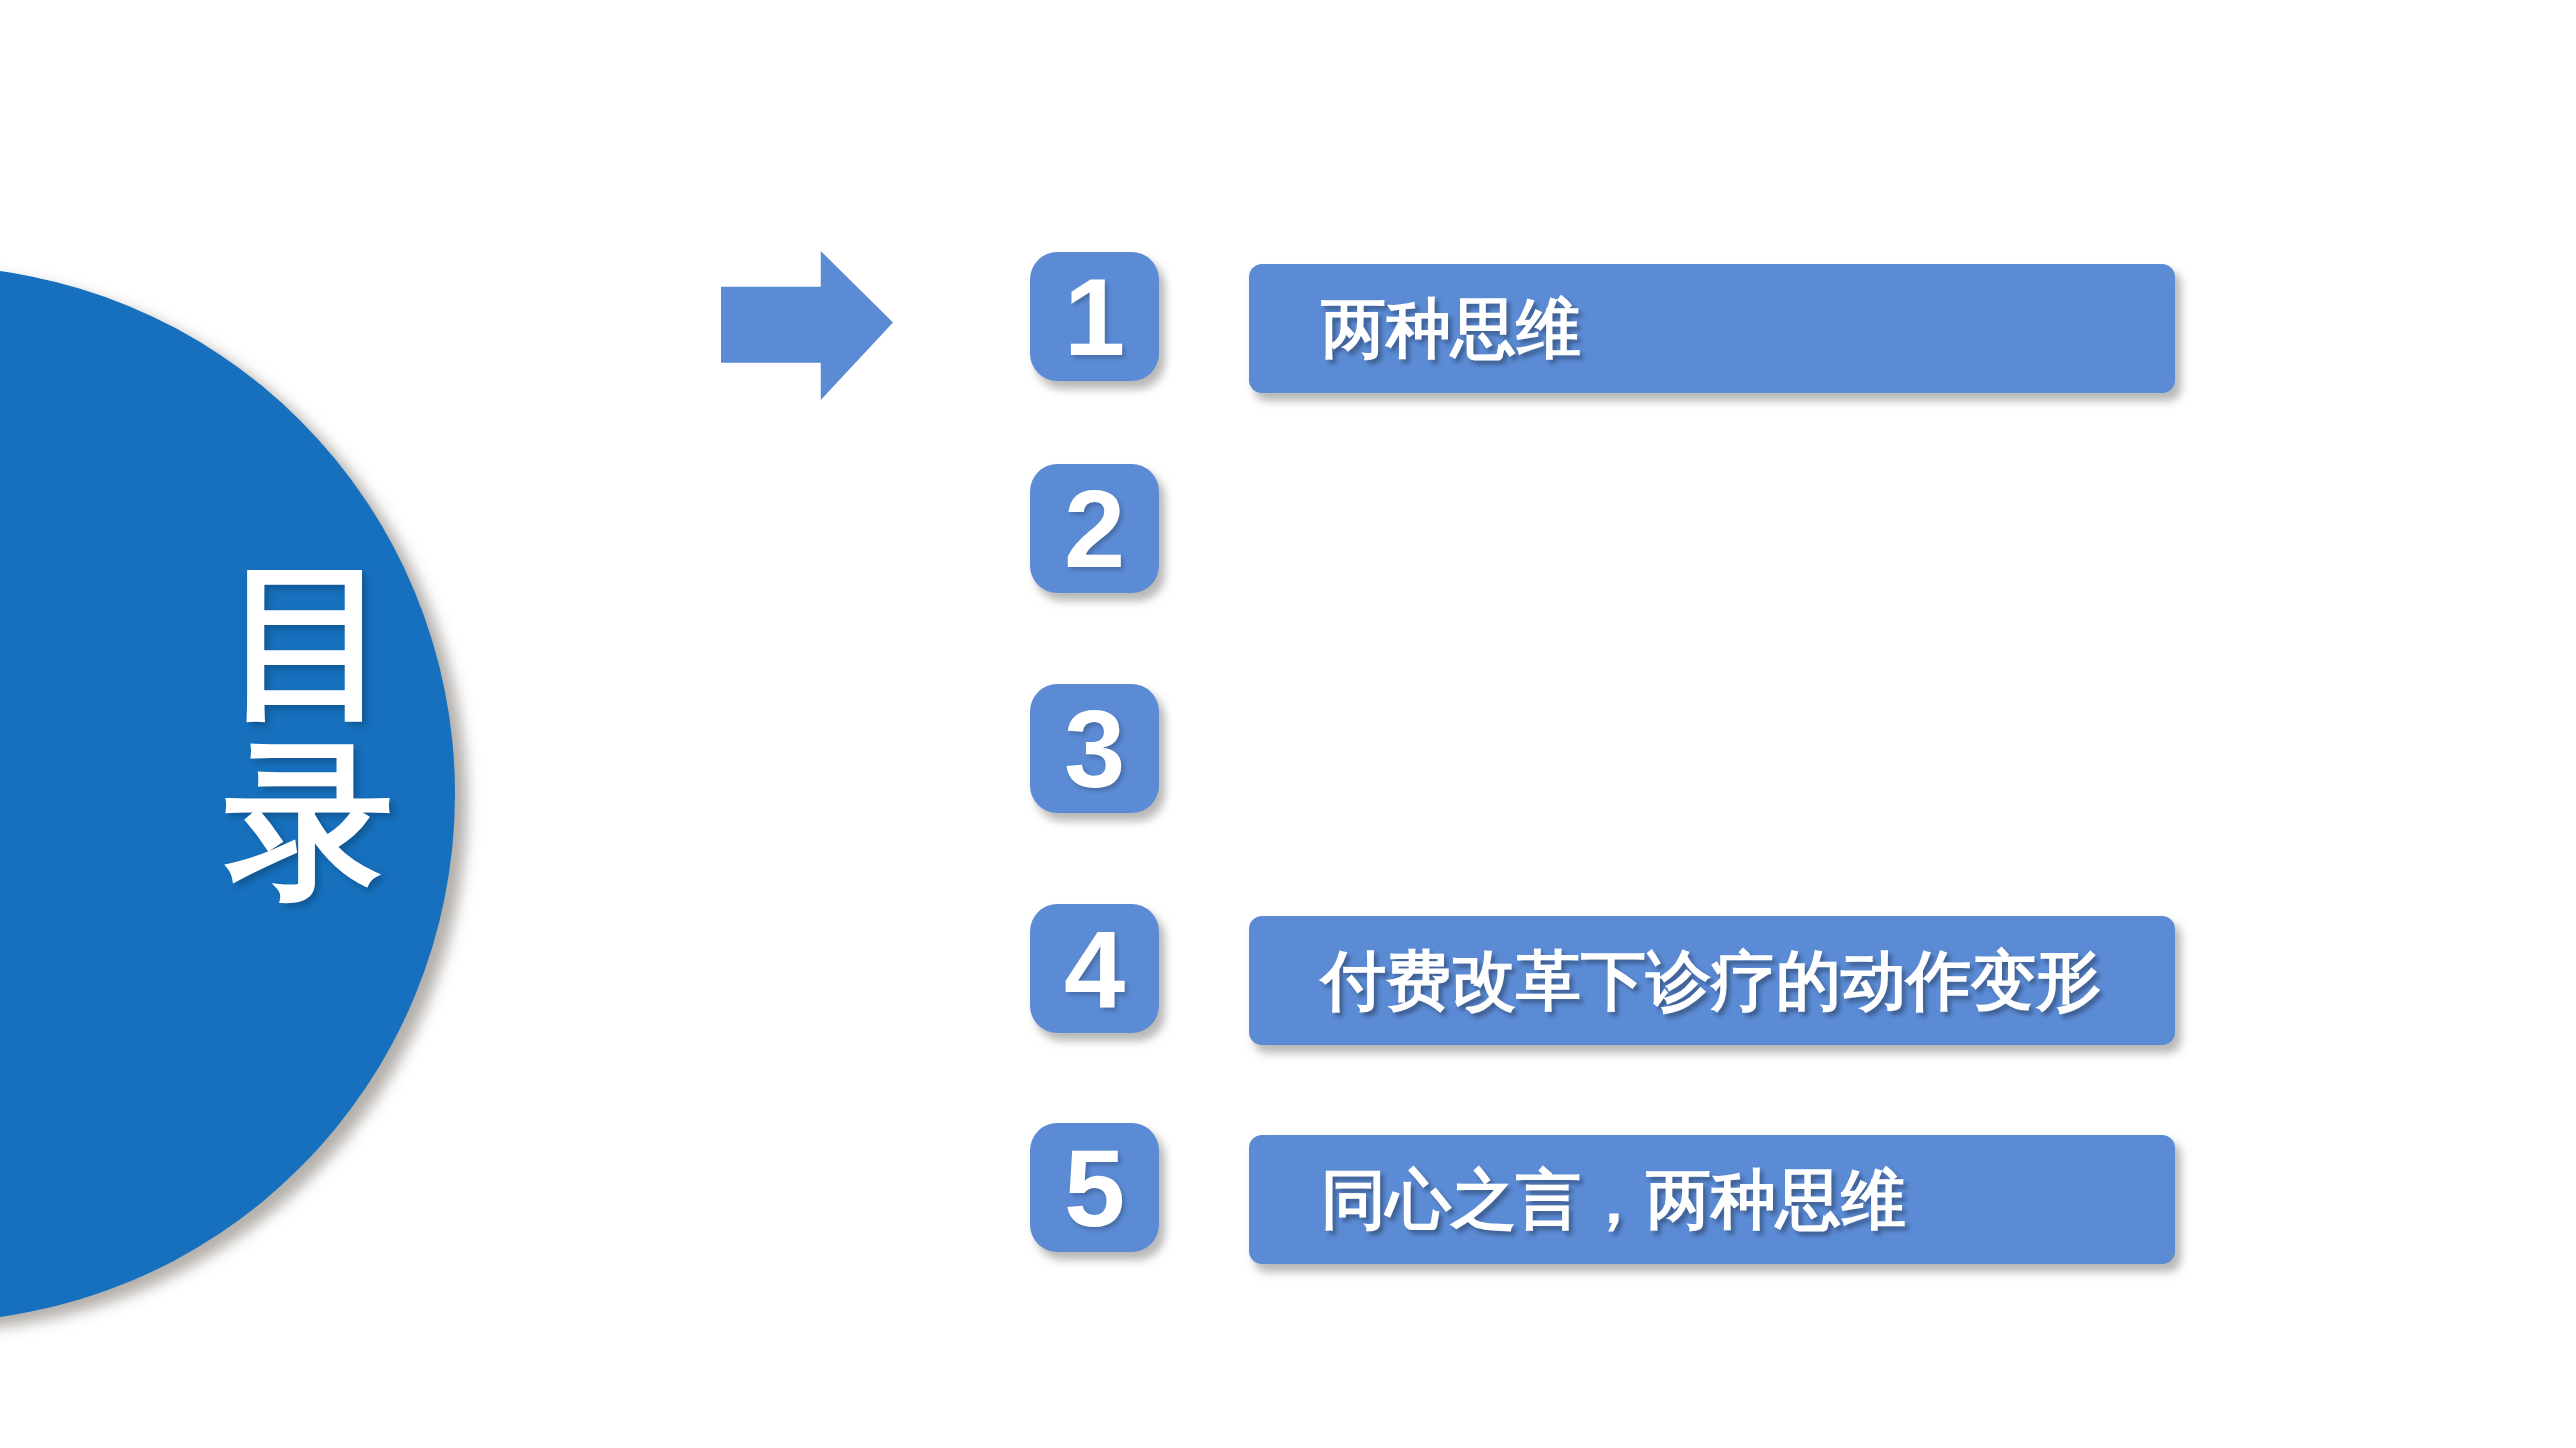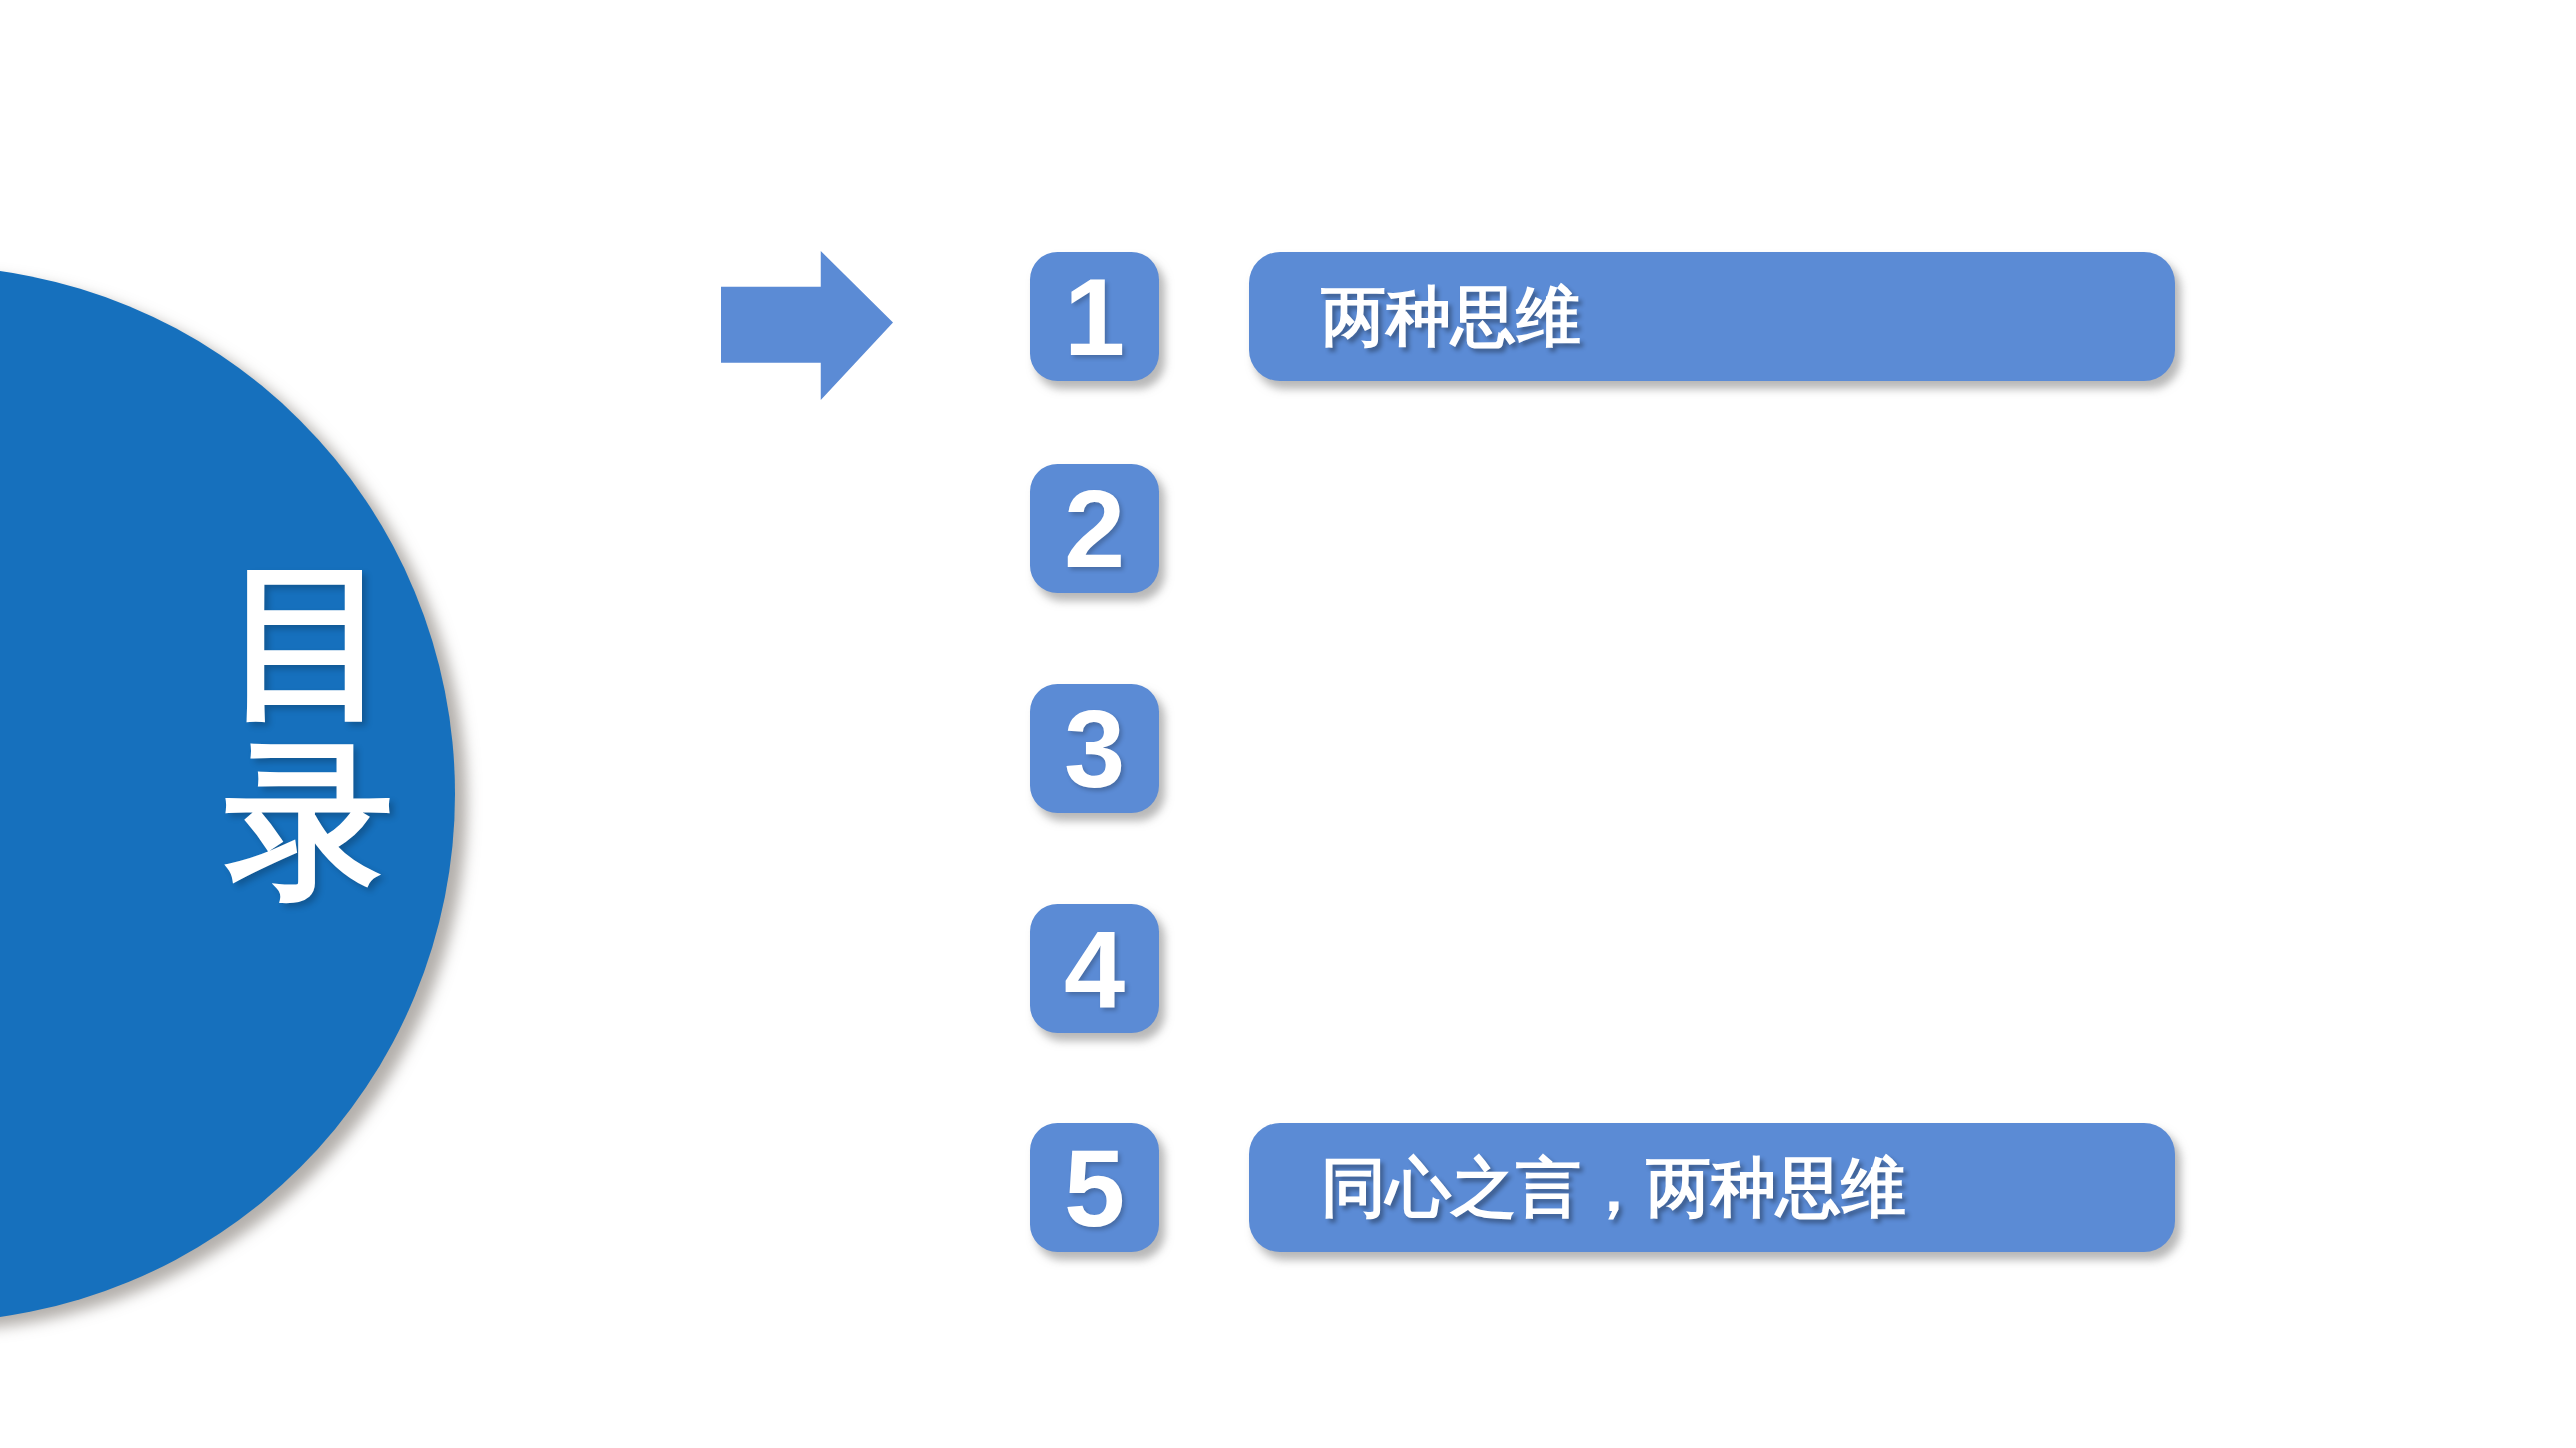--- a/index.html
+++ b/index.html
@@ -61,23 +61,23 @@
     font-weight:bold;
     font-size:110px;
     line-height:129px;
     text-align:center;
     box-shadow:5.2px 7.7px 8.6px rgba(125,125,125,0.55);
     text-shadow:2.6px 3.4px 4.3px rgba(0,0,0,0.22);
   }
 
   .bar {
     position:absolute;
-    left:1249px; top:0;
+    left:1249px; top:12px;
     width:926px; height:129px;
-    border-radius:31px;
+    border-radius:13px;
     background:#5B8BD5;
     box-shadow:5.2px 7.7px 8.6px rgba(125,125,125,0.55);
     color:#ffffff;
     font-weight:bold;
     font-size:65px;
     line-height:129px;
     padding-left:72px;
     white-space:nowrap;
     text-shadow:3.4px 4.3px 4.3px rgba(0,0,0,0.32);
   }
@@ -102,19 +102,20 @@
 <div class="row row-2">
   <div class="badge">2</div>
 </div>
 
 <div class="row row-3">
   <div class="badge">3</div>
 </div>
 
 <div class="row row-4">
   <div class="badge">4</div>
+  <div class="bar"><span>付费改革下诊疗的动作变形</span></div>
 </div>
 
 <div class="row row-5">
   <div class="badge">5</div>
   <div class="bar"><span>同心之言，两种思维</span></div>
 </div>
 
 
 </body></html>

